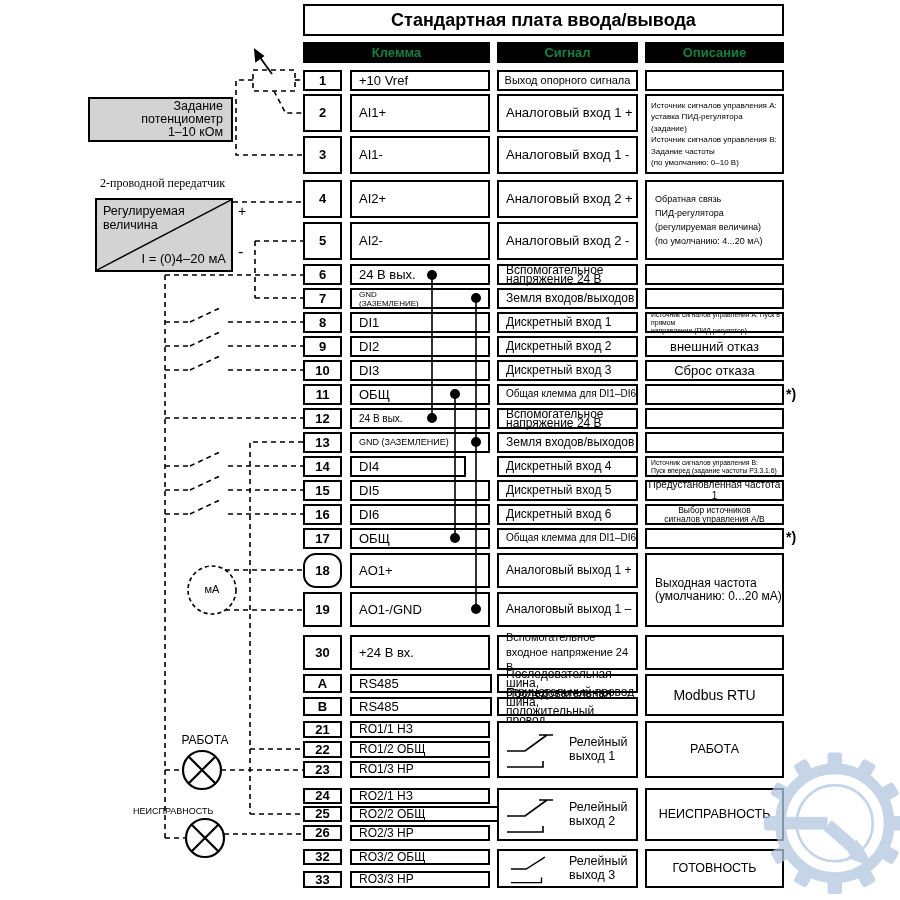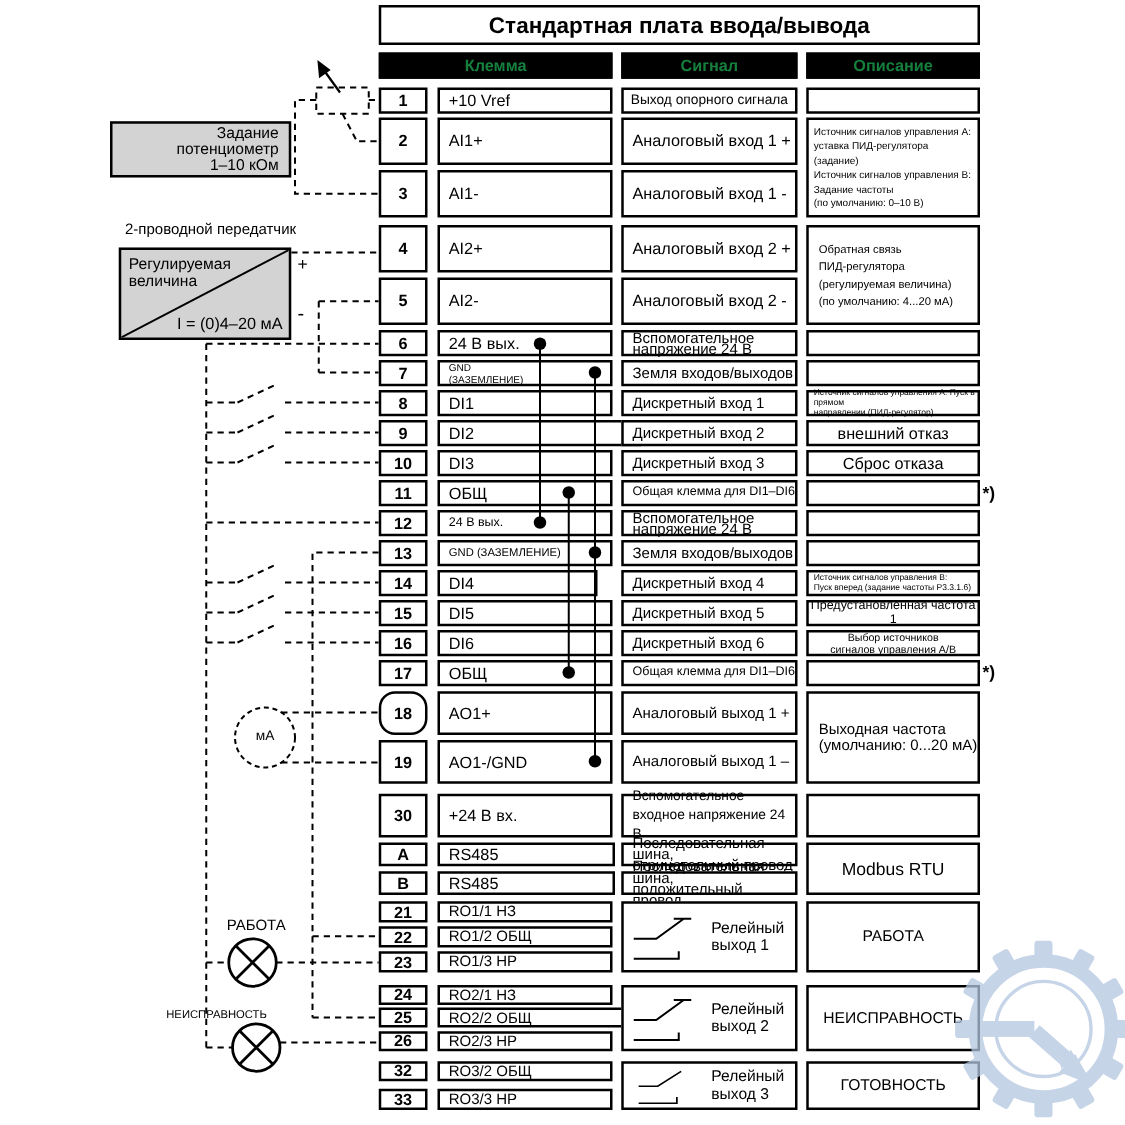--- a/index.html
+++ b/index.html
@@ -201,32 +201,32 @@
       <span>AI2-</span>
     </div>
   <div class="b lbl z1" style="left:350px;top:264px;width:140px;height:21px;">
       <span>24 В вых.</span>
     </div>
   <div class="b lbl sm8 z1" style="left:350px;top:288px;width:140px;height:21px;"><span>GND
 (ЗАЗЕМЛЕНИЕ)</span></div>
   <div class="b lbl z1" style="left:350px;top:312px;width:140px;height:21px;">
       <span>DI1</span>
     </div>
-  <div class="b lbl z1" style="left:350px;top:336px;width:163px;height:21px;text-align:right;">
+  <div class="b lbl z1" style="left:350px;top:336px;width:140px;height:21px;text-align:right;">
       <span>DI2</span>
     </div>
   <div class="b lbl z1" style="left:350px;top:360px;width:140px;height:21px;">
       <span>DI3</span>
     </div>
   <div class="b lbl z1" style="left:350px;top:384px;width:140px;height:21px;">
       <span>ОБЩ</span>
     </div>
   <div class="b lbl sm9 z1" style="left:350px;top:408px;width:140px;height:21px;font-size:10px;"><span>24 В вых.</span></div>
   <div class="b lbl sm9 z1" style="left:350px;top:432px;width:140px;height:21px;"><span>GND (ЗАЗЕМЛЕНИЕ)</span></div>
-  <div class="b lbl z1" style="left:350px;top:456px;width:128px;height:21px;">
+  <div class="b lbl z1" style="left:350px;top:456px;width:116px;height:21px;">
       <span>DI4</span>
     </div>
   <div class="b lbl z1" style="left:350px;top:480px;width:140px;height:21px;">
       <span>DI5</span>
     </div>
   <div class="b lbl z1" style="left:350px;top:504px;width:140px;height:21px;">
       <span>DI6</span>
     </div>
   <div class="b lbl z1" style="left:350px;top:528px;width:140px;height:21px;">
       <span>ОБЩ</span>
@@ -418,21 +418,21 @@
   <div class="b de z1" style="left:645px;top:849px;width:139px;height:39px;">
       <span>ГОТОВНОСТЬ</span>
     </div>
 
   <div class="star" style="left:786px;top:386px;"><span>*)</span></div>
   <div class="star" style="left:786px;top:529px;"><span>*)</span></div>
 
   <div class="b gray pre z1" style="left:88px;top:97px;width:145px;height:45px;font-size:12.5px;justify-content:flex-end;text-align:right;padding-right:8px;"><span>Задание потенциометр
 1–10 кОм</span></div>
 
-  <div class="txt" style="left:100px;top:177px;font-size:12px;"><span>2-проводной передатчик</span></div>
+  <div class="txt" style="left:100px;top:177px;font-size:12px;font-family:Liberation Serif, serif;"><span>2-проводной передатчик</span></div>
 
   <div class="b gray z1" style="left:95px;top:198px;width:138px;height:74px;">
     <svg width="134" height="70" viewBox="0 0 134 70" style="left:0;top:0;">
       <path d="M0,70 L134,0" stroke="#000" stroke-width="1.5"></path>
     </svg>
     <div class="txt pre" style="left:6px;top:5px;font-size:12.5px;"><span>Регулируемая
 величина</span></div>
     <div class="txt" style="right:5px;bottom:4px;left:auto;font-size:13px;"><span>I = (0)4–20 мА</span></div>
   </div>
 

